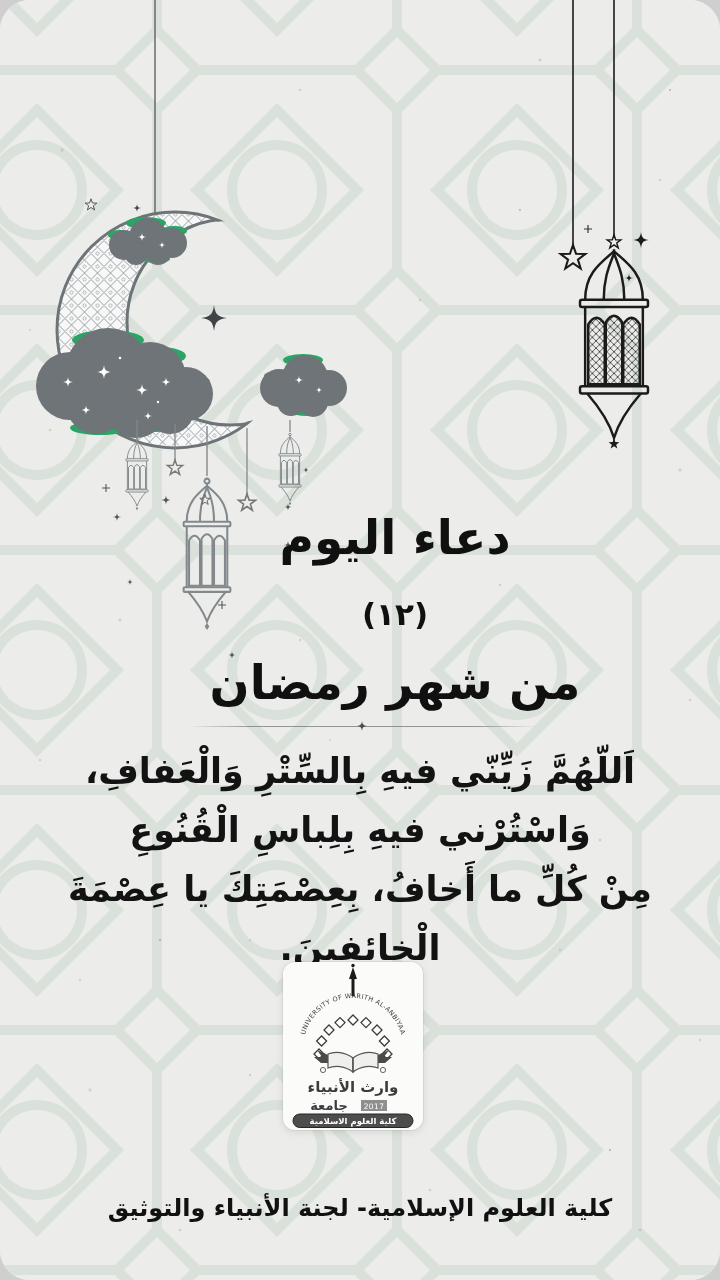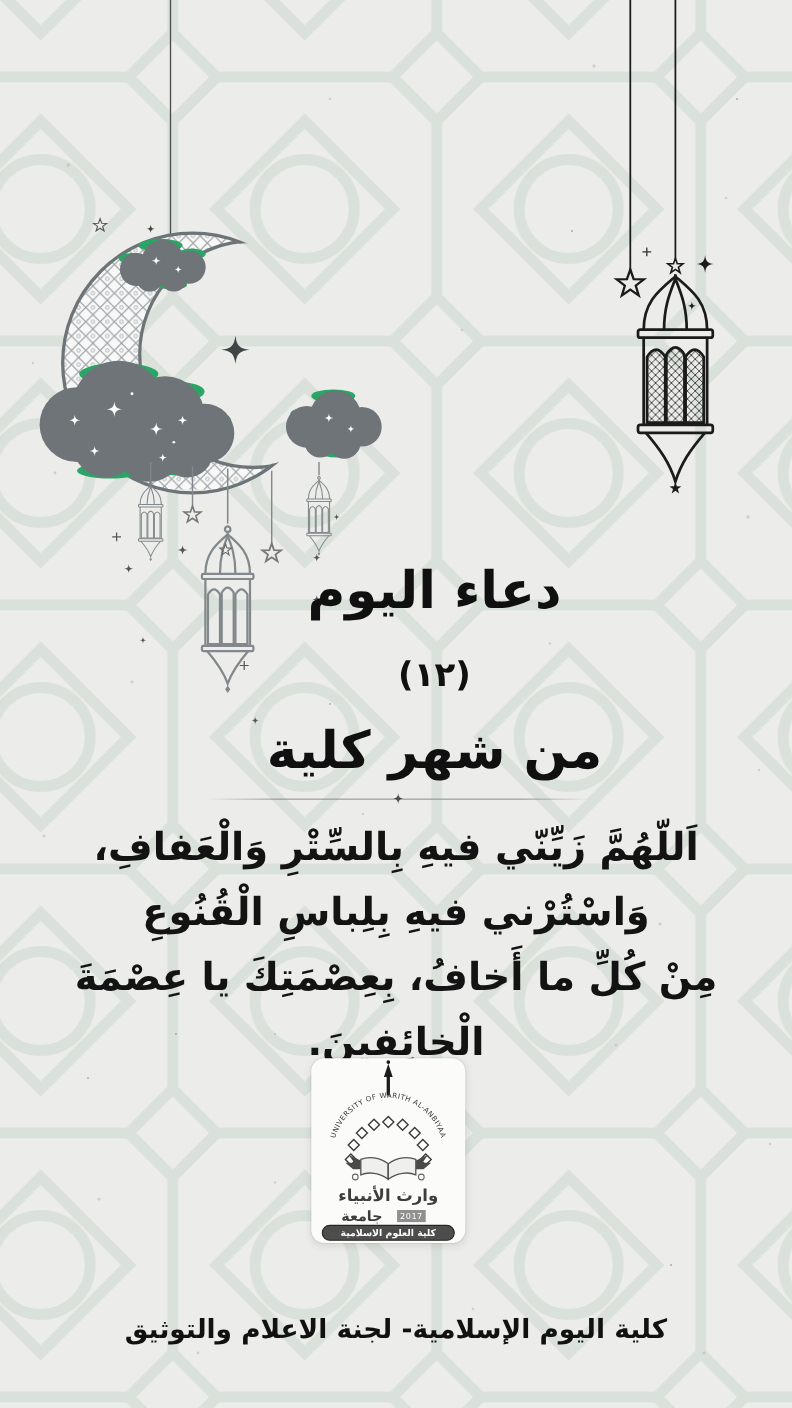--- a/index.html
+++ b/index.html
@@ -1,17 +1,17 @@
 <!DOCTYPE html>
 <html lang="ar"><head>
 <meta charset="utf-8">
 <style>
   html,body{margin:0;padding:0;background:#cfcfcf;}
   .stage{position:relative;width:720px;height:1280px;overflow:hidden;margin:0 auto;
-         background:#ecedea;font-family:"DejaVu Sans",sans-serif;}
+         background:#ecedea;font-family:"DejaVu Sans",sans-serif;border-radius:30px;}
   .layer{position:absolute;inset:0;}
   svg{display:block;}
   .arabic{direction:rtl;text-align:center;color:#101010;font-weight:700;}
   .title-line{position:absolute;left:70px;right:0;}
   #title1{top:506px;font-size:47px;line-height:64px;}
   #titleNum{top:574px;font-size:31px;line-height:80px;letter-spacing:2px;}
   #title2{top:650px;font-size:47px;line-height:66px;}
   .divider{position:absolute;top:726px;left:188px;width:350px;height:1px;
            background:linear-gradient(90deg,rgba(120,120,118,0),rgba(120,120,118,.75) 18%,rgba(120,120,118,.75) 82%,rgba(120,120,118,0));}
   .divider-gem{position:absolute;top:719px;left:355px;width:14px;height:14px;color:#4c4c4a;}
@@ -240,21 +240,21 @@
     <use href="#spark4" transform="translate(232,655) scale(0.35)" fill="#555"></use>
     <use href="#spark4" transform="translate(306,470) scale(0.3)" fill="#555"></use>
     <path d="M106,484 v8 M102,488 h8" stroke="#555" stroke-width="1.1"></path>
     <path d="M222,601 v8 M218,605 h8" stroke="#555" stroke-width="1.1"></path>
     <use href="#star5p" transform="translate(205,500) scale(0.55)" fill="none" stroke="#666" stroke-width="1.8"></use>
     <use href="#spark4" transform="translate(288,507) scale(0.35)" fill="#555"></use>
   </svg>
 
   <div id="title1" class="arabic title-line" dir="rtl">دعاء اليوم</div>
   <div id="titleNum" class="arabic title-line" dir="rtl">(١٢)</div>
-  <div id="title2" class="arabic title-line" dir="rtl">من شهر كلية</div>
+  <div id="title2" class="arabic title-line" dir="rtl">من شهر رمضان</div>
 
   <div class="divider"></div>
   <svg class="divider-gem" viewBox="-10 -10 20 20">
     <path d="M0,-7 C0.7,-2 2,-0.7 7,0 C2,0.7 0.7,2 0,7 C-0.7,2 -2,0.7 -7,0 C-2,-0.7 -0.7,-2 0,-7 Z" fill="#4c4c4a"></path>
   </svg>
 
   <div class="prayer arabic" dir="rtl">
     <div>اَللّهُمَّ زَيِّنّي فيهِ بِالسِّتْرِ وَالْعَفافِ، وَاسْتُرْني فيهِ بِلِباسِ الْقُنُوعِ</div>
     <div>مِنْ كُلِّ ما أَخافُ، بِعِصْمَتِكَ يا عِصْمَةَ الْخائِفينَ.</div>
   </div>
@@ -299,15 +299,15 @@
       <text x="70" y="130" font-size="15" font-weight="bold" fill="#3d3d3d" text-anchor="middle" direction="rtl">وارث الأنبياء</text>
       <text x="46" y="148" font-size="13" font-weight="bold" fill="#3d3d3d" text-anchor="middle" direction="rtl">جامعة</text>
       <rect x="78" y="138" width="26" height="11" fill="#8f8f8f"></rect>
       <text x="91" y="146.5" font-size="7.5" fill="#ffffff" text-anchor="middle" class="logo-arc">2017</text>
 
       <rect x="10" y="152" width="120" height="13.5" rx="6.75" fill="#4d4d4d" stroke="#262626" stroke-width="1"></rect>
       <text x="70" y="162" font-size="8.5" font-weight="bold" fill="#ffffff" text-anchor="middle" direction="rtl">كلية العلوم الاسلامية</text>
     </svg>
   </div>
 
-  <div class="footer arabic" dir="rtl">كلية اليوم الإسلامية- لجنة الاعلام  والتوثيق</div>
+  <div class="footer arabic" dir="rtl">كلية العلوم الإسلامية- لجنة الأنبياء  والتوثيق</div>
 
 </div>
 
 </body></html>

